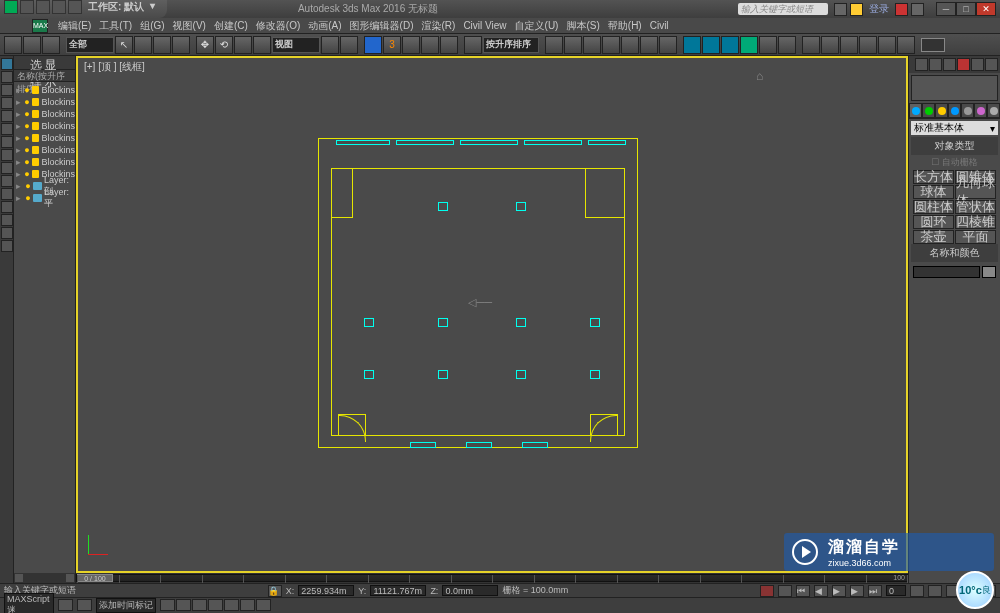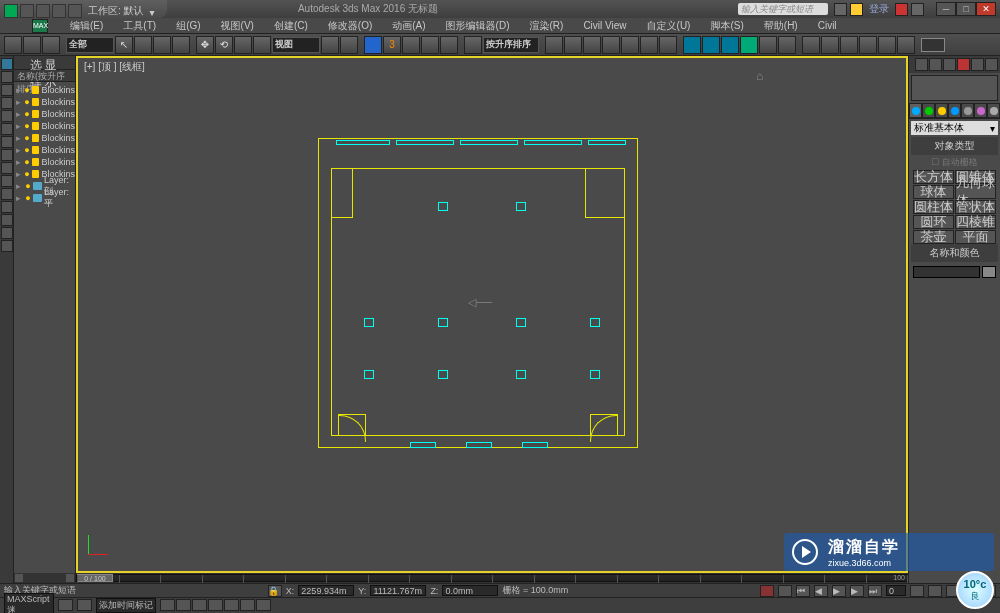--- a/index.html
+++ b/index.html
@@ -10,26 +10,26 @@
 .titlebar .center { flex: 1; text-align: center; color: #aaa; }
 .titlebar .search { width: 90px; height: 12px; background: #ddd; border-radius: 2px; margin: 0 6px; font-size: 9px; color: #888; padding: 0 3px; font-style: italic; }
 .titlebar .winbtns { display: flex; gap: 0; margin-left: 12px;}
 .titlebar .winbtn { width: 20px; height: 14px; background: #555; border: 1px solid #222; display:flex; align-items:center; justify-content:center; font-size:9px; color:#ccc;}
 .titlebar .winbtn.close { background: #c0392b; color: #fff; }
 .titlebar .login { color:#9ad; font-size: 10px; margin-left:6px; }
 .titlebar .icons { display:flex; gap:3px; align-items:center; }
 .titlebar .ticon { width:13px; height:13px; background:#666; border:1px solid #222; }
 
 
-.quickaccess { position:absolute; top:0; left:0; height:18px; display:flex; align-items:flex-end; gap:2px; padding-left:4px; background:linear-gradient(#5f5f5f,#4a4a4a); border-radius:0 0 8px 0; padding-right:12px;}
+.quickaccess { position:absolute; top:0; left:0; height:18px; display:flex; align-items:flex-start; gap:2px; padding-left:4px; background:linear-gradient(#5f5f5f,#4a4a4a); border-radius:0 0 8px 0; padding-right:12px;font-weight:bold;}
 .qa-icon { width:14px; height:14px; background:#555; border:1px solid #333; }
 .qa-text { font-size:10px; color:#ccc; margin-left:4px;}
 
 
-.menubar { height: 16px; background: #494949; display: flex; align-items: center; padding-left: 32px; gap: 12px; border-bottom: 1px solid #222; }
+.menubar { height: 16px; background: #494949; display: flex; align-items: center; padding-left: 32px; gap: 0; border-bottom: 1px solid #222; }
 .menubar span { color: #c8c8c8; font-size: 10px; padding: 0 4px; }
 
 
 .maintoolbar { height: 22px; background: linear-gradient(#4f4f4f,#3f3f3f); display: flex; align-items: center; padding: 0 4px; gap: 1px; border-bottom:1px solid #222;}
 .tbtn { width: 18px; height: 18px; background: linear-gradient(#666,#444); border: 1px solid #222; display:flex; align-items:center; justify-content:center; color:#ddd; font-size:10px;}
 .tsep { width: 4px; }
 .tdrop { width:48px; height:16px; background:#222; border:1px solid #555; color:#ccc; font-size:9px; padding:0 2px; display:flex; align-items:center;font-weight:bold;}
 .trect { width:24px; height:14px; border:1px solid #888; background:#333;}
 
 
@@ -115,21 +115,21 @@
 
 
 .watermark { position:absolute; right:6px; bottom:42px; width:210px; height:38px; background:rgba(30,90,170,0.65); border-radius:3px; display:flex; align-items:center; padding:0 8px; gap:10px;}
 .wm-play { width:26px; height:26px; border:2px solid #fff; border-radius:50%; display:flex; align-items:center; justify-content:center;}
 .wm-play::after{content:"";border-left:9px solid #fff;border-top:6px solid transparent;border-bottom:6px solid transparent;margin-left:3px;}
 .wm-text { color:#fff; }
 .wm-text .big{font-size:16px; font-weight:bold; letter-spacing:2px;}
 .wm-text .small{font-size:9px;}
 
 
-.weather { position:absolute; right:6px; bottom:4px; width:38px; height:38px; border-radius:50%; background:radial-gradient(#dff,#9cf); border:2px solid #fff; display:flex; flex-direction:column; align-items:center; justify-content:center; font-size:9px; color:#067;}
+.weather { position:absolute; right:6px; bottom:4px; width:38px; height:38px; border-radius:50%; background:radial-gradient(#dff,#9cf); border:2px solid #fff; display:flex; flex-direction:row; align-items:center; justify-content:center; font-size:9px; color:#067;}
 .weather .temp{font-size:11px;font-weight:bold;}
 
 .viewcube { position:absolute; top:8px; right:110px; width:40px; height:24px; color:#888;}
 .viewcube .home{font-size:12px;}
 </style>
 </head>
 <body>
 
 <div class="quickaccess">
   <div class="qa-icon" style="background:#0a5;"></div>

